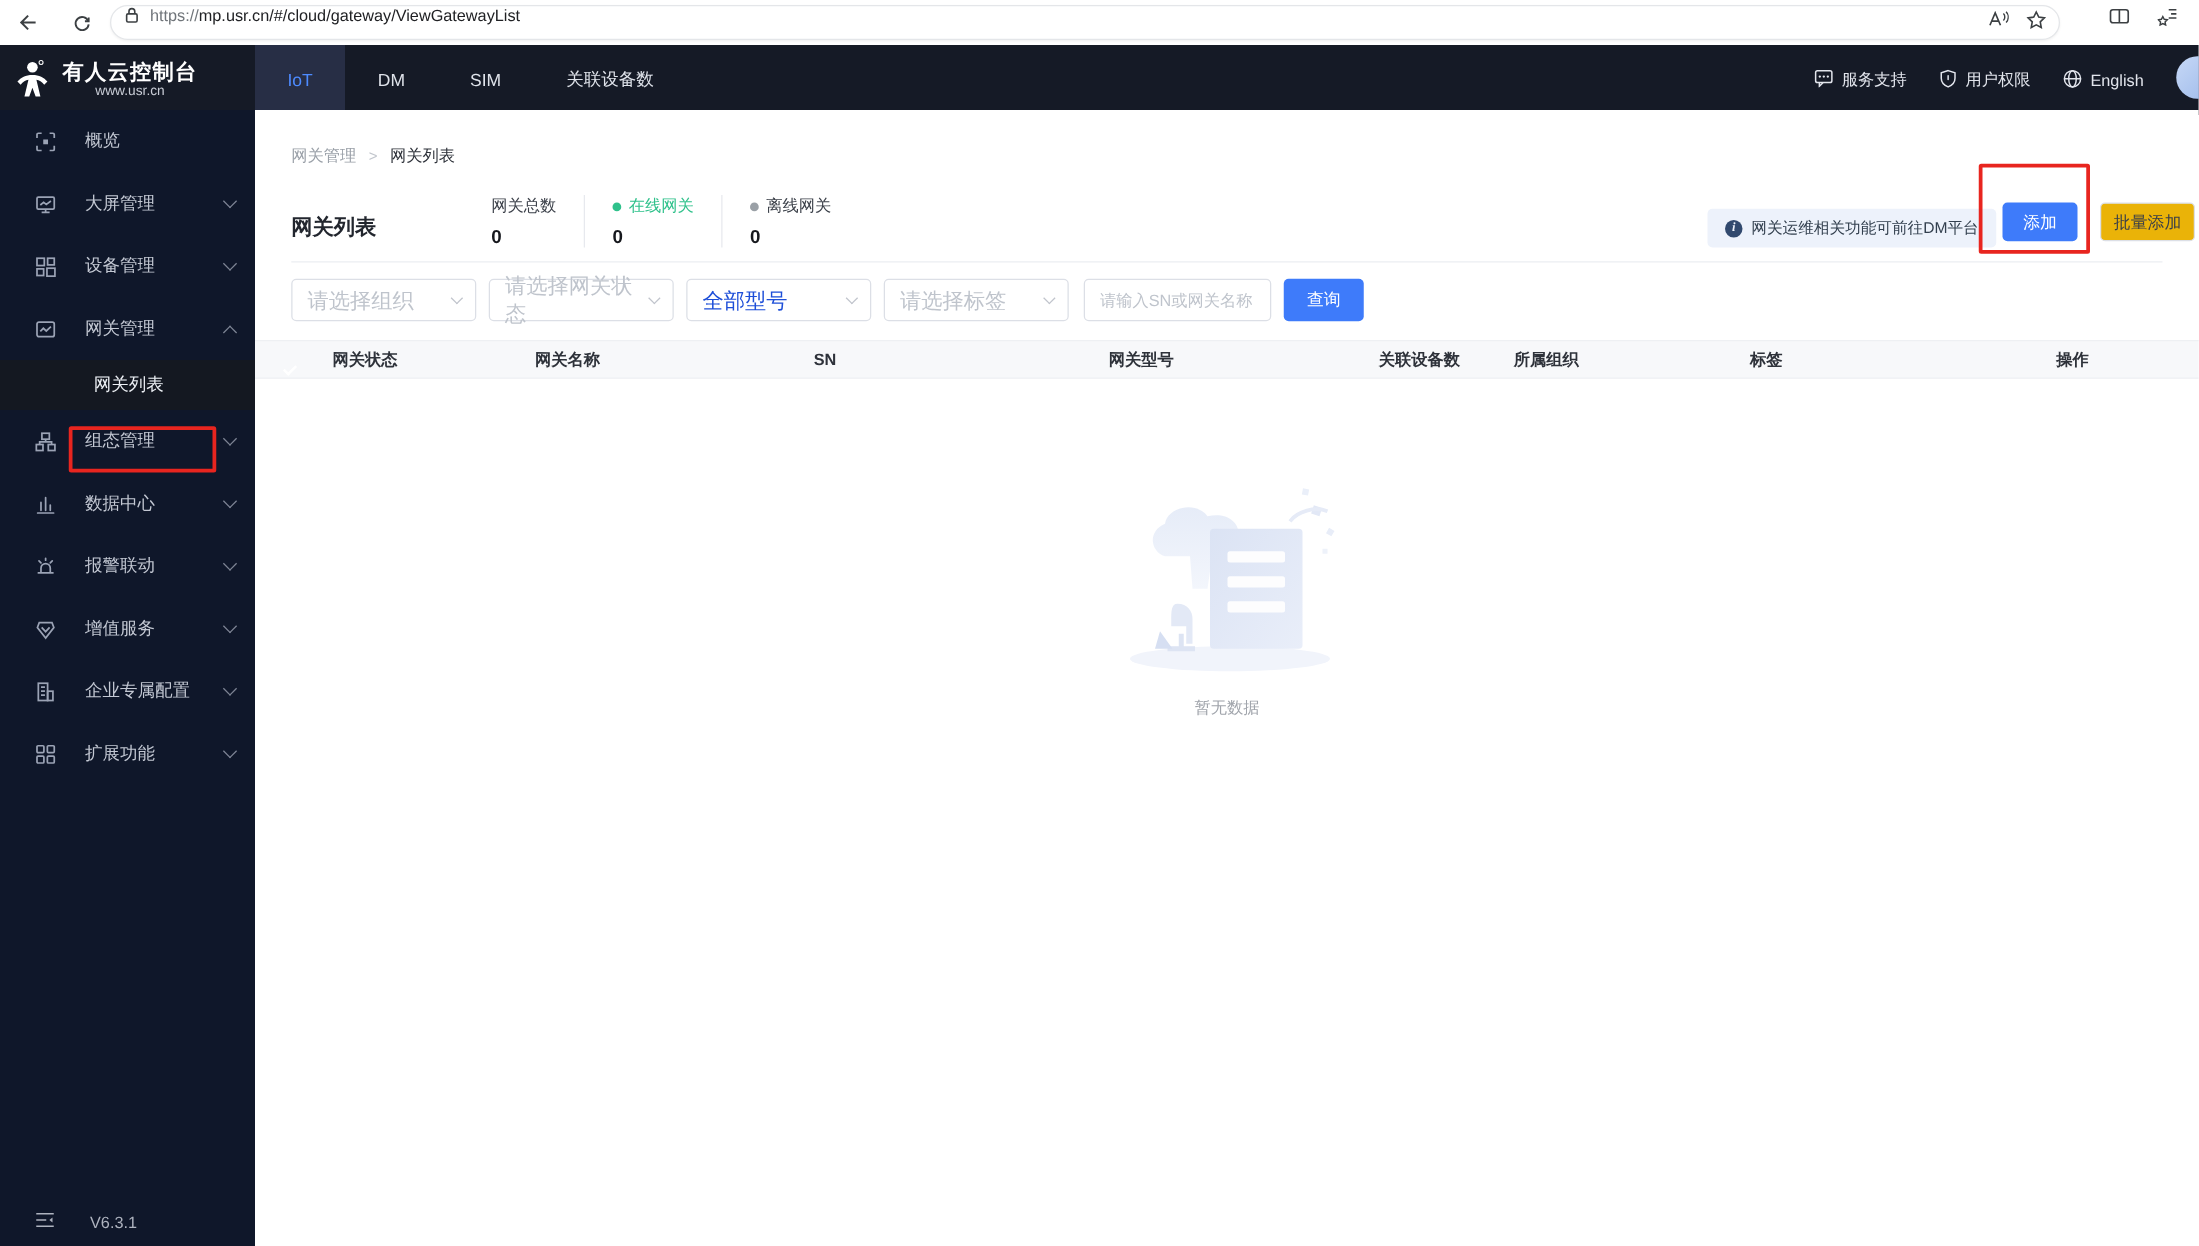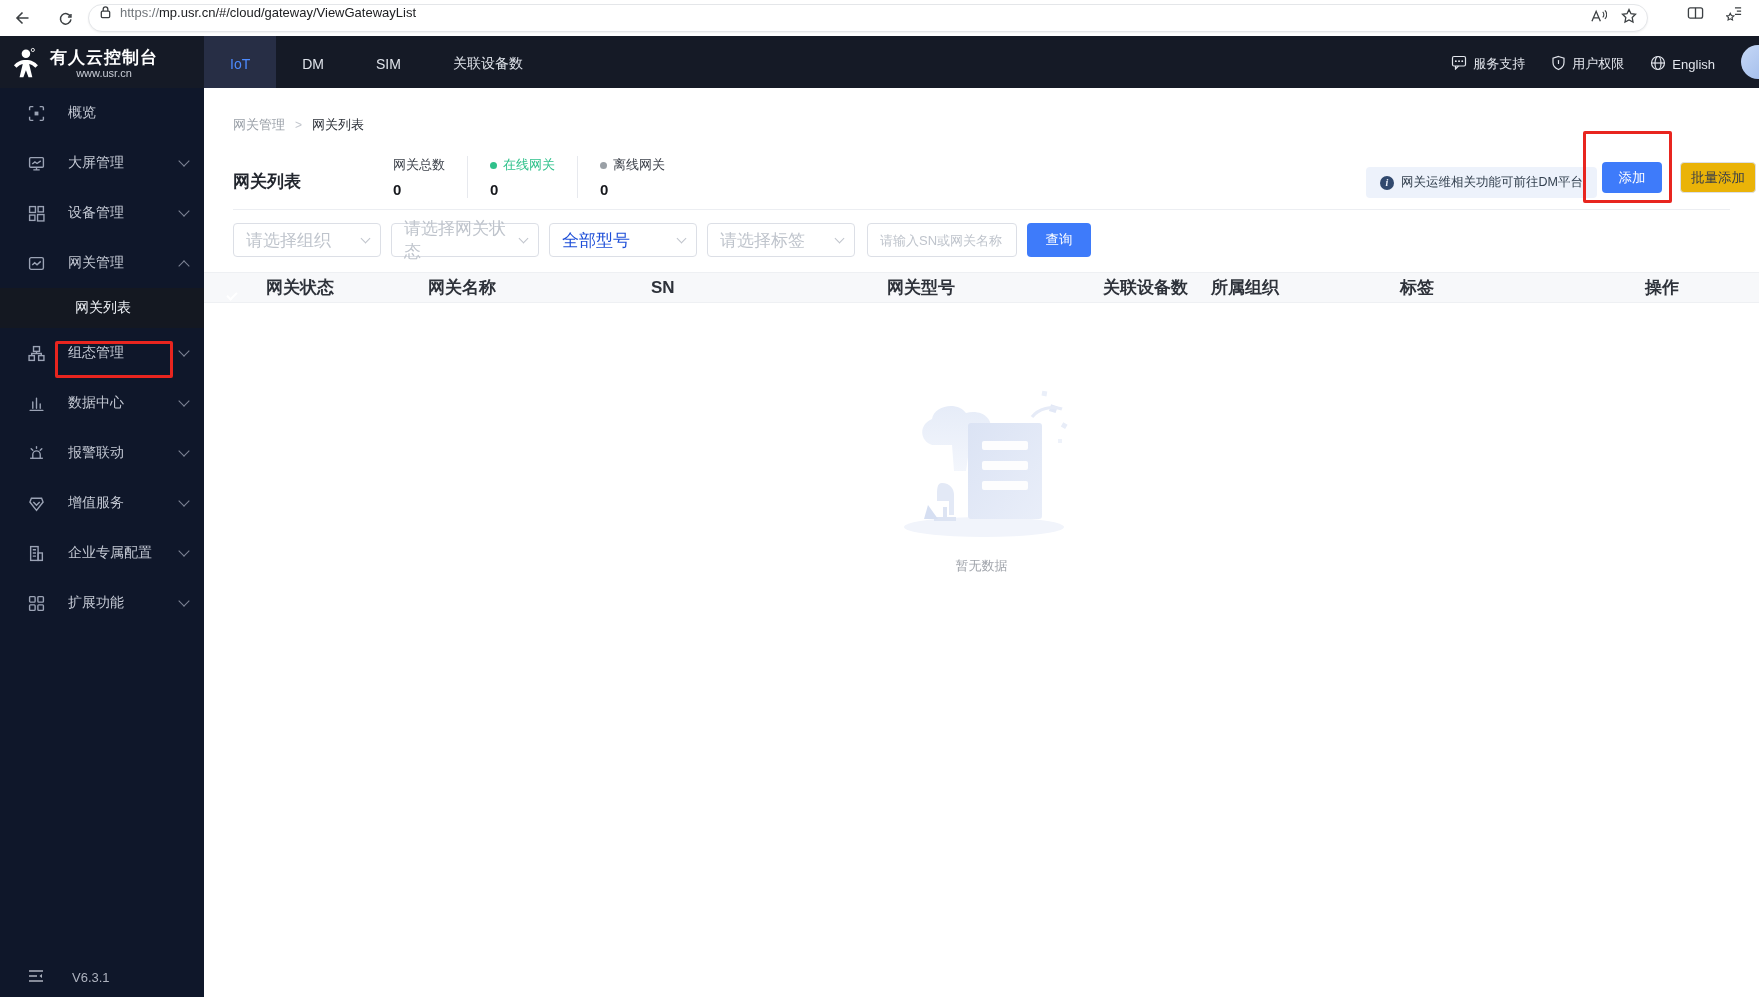--- a/index.html
+++ b/index.html
@@ -98,21 +98,21 @@
   .sel .chev2 { position:absolute; right:11px; top:13px; width:7px; height:7px;
     border-right:1.4px solid #c0c4cc; border-bottom:1.4px solid #c0c4cc; transform:rotate(45deg); margin-top:-2px; }
   .search-input { width:150px; height:34px; border:1px solid #dcdfe6; border-radius:4px;
     padding:0 12px; font-size:13px; color:#2c3038; outline:none; margin-left:2px;
     font-family:"Liberation Sans","DejaVu Sans",sans-serif; }
   .search-input::placeholder { color:#bfc4cc; }
   .btn-query { width:64px; height:34px; background:#3e7bfa; color:#fff; margin-left:0; }
 
   .thead { position:absolute; left:0; top:184px; width:1555px; height:31px; background:#f7f8fa;
     border-top:1px solid #eef0f3; border-bottom:1px solid #eef0f3; display:flex; align-items:center;
-    font-size:17px; font-weight:bold; color:#2e323a; }
+    font-size:13px; font-weight:bold; color:#2e323a; }
   .cb-cell { width:62px; padding-left:20px; flex:0 0 auto; }
   .checkbox { width:16px; height:16px; border-radius:3px; background:#3e7bfa; position:relative; cursor:pointer; }
   .checkbox:after { content:""; position:absolute; left:5px; top:2px; width:4px; height:8px;
     border-right:2px solid #fff; border-bottom:2px solid #fff; transform:rotate(45deg); }
   .th { flex:0 0 auto; }
   .th.c1{width:162px}.th.c2{width:223px}.th.c3{width:236px}.th.c4{width:216px}
   .th.c5{width:108px}.th.c6{width:189px}.th.c7{width:245px}.th.c8{width:100px}
 
   .empty { position:absolute; left:0; top:295px; width:1555px; display:flex; flex-direction:column;
     align-items:center; }

